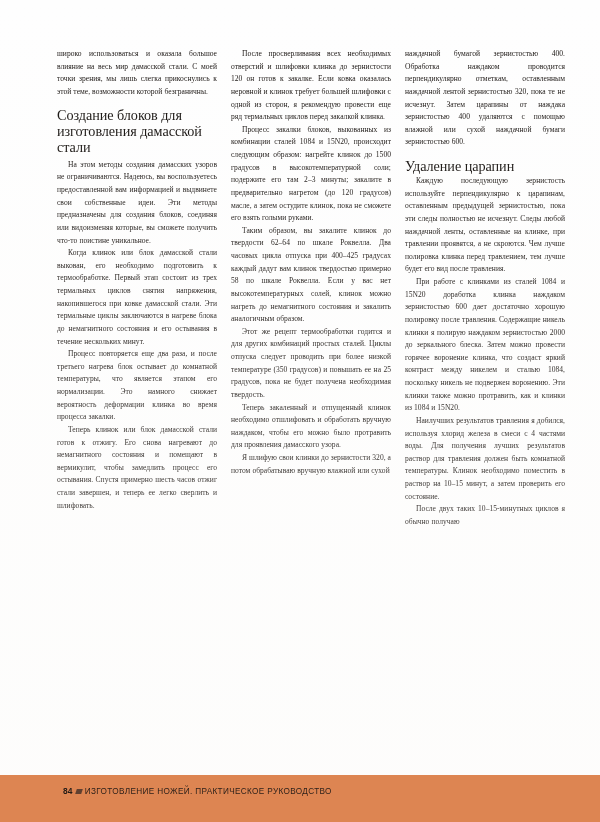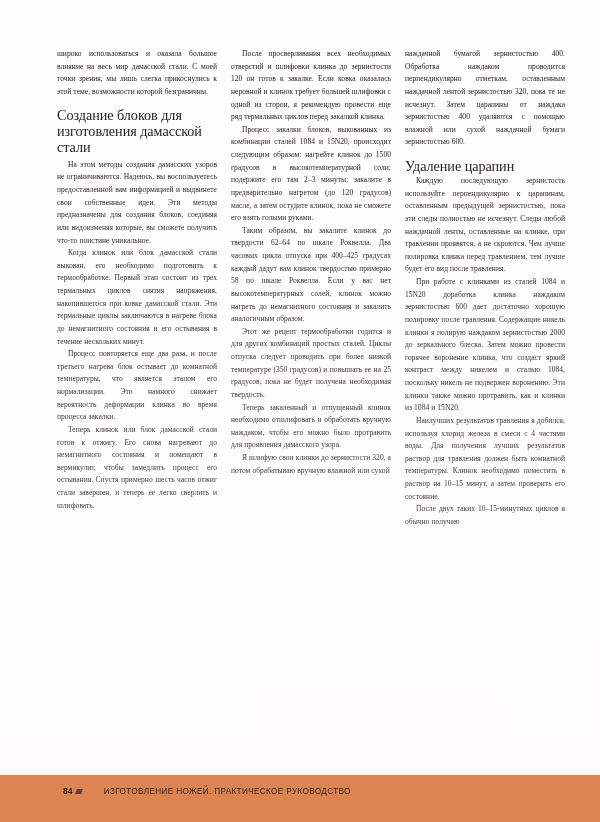--- a/index.html
+++ b/index.html
@@ -98,21 +98,20 @@
     transform: skewX(-18deg);
     opacity: 0.85;
     margin: 0 1px;
   }
   .footer-title {
     font-family: "Liberation Sans", "DejaVu Sans", sans-serif;
     font-size: 8.2px;
     font-weight: 400;
     color: #2a1f19;
     letter-spacing: 0.35px;
-    margin-left: 19px;
   }
   .scan-tint {
     position: absolute;
     left: 0; top: 0;
     width: 600px; height: 775px;
     pointer-events: none;
     background: linear-gradient(180deg, rgba(252,251,249,0.0) 0%, rgba(250,248,244,0.25) 100%);
   }
 </style>
 </head>

